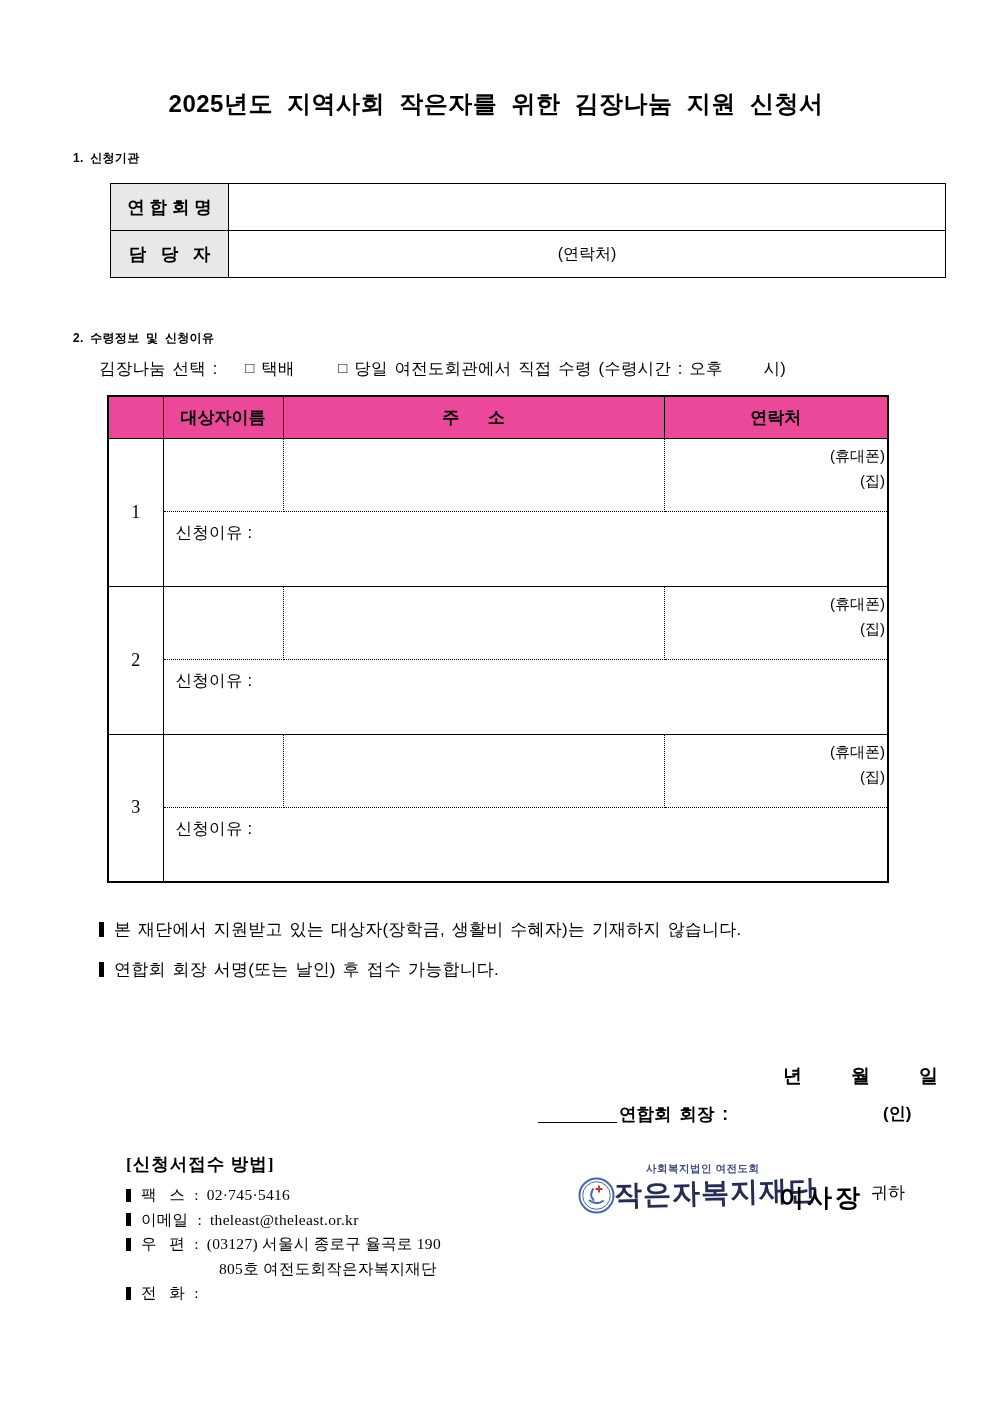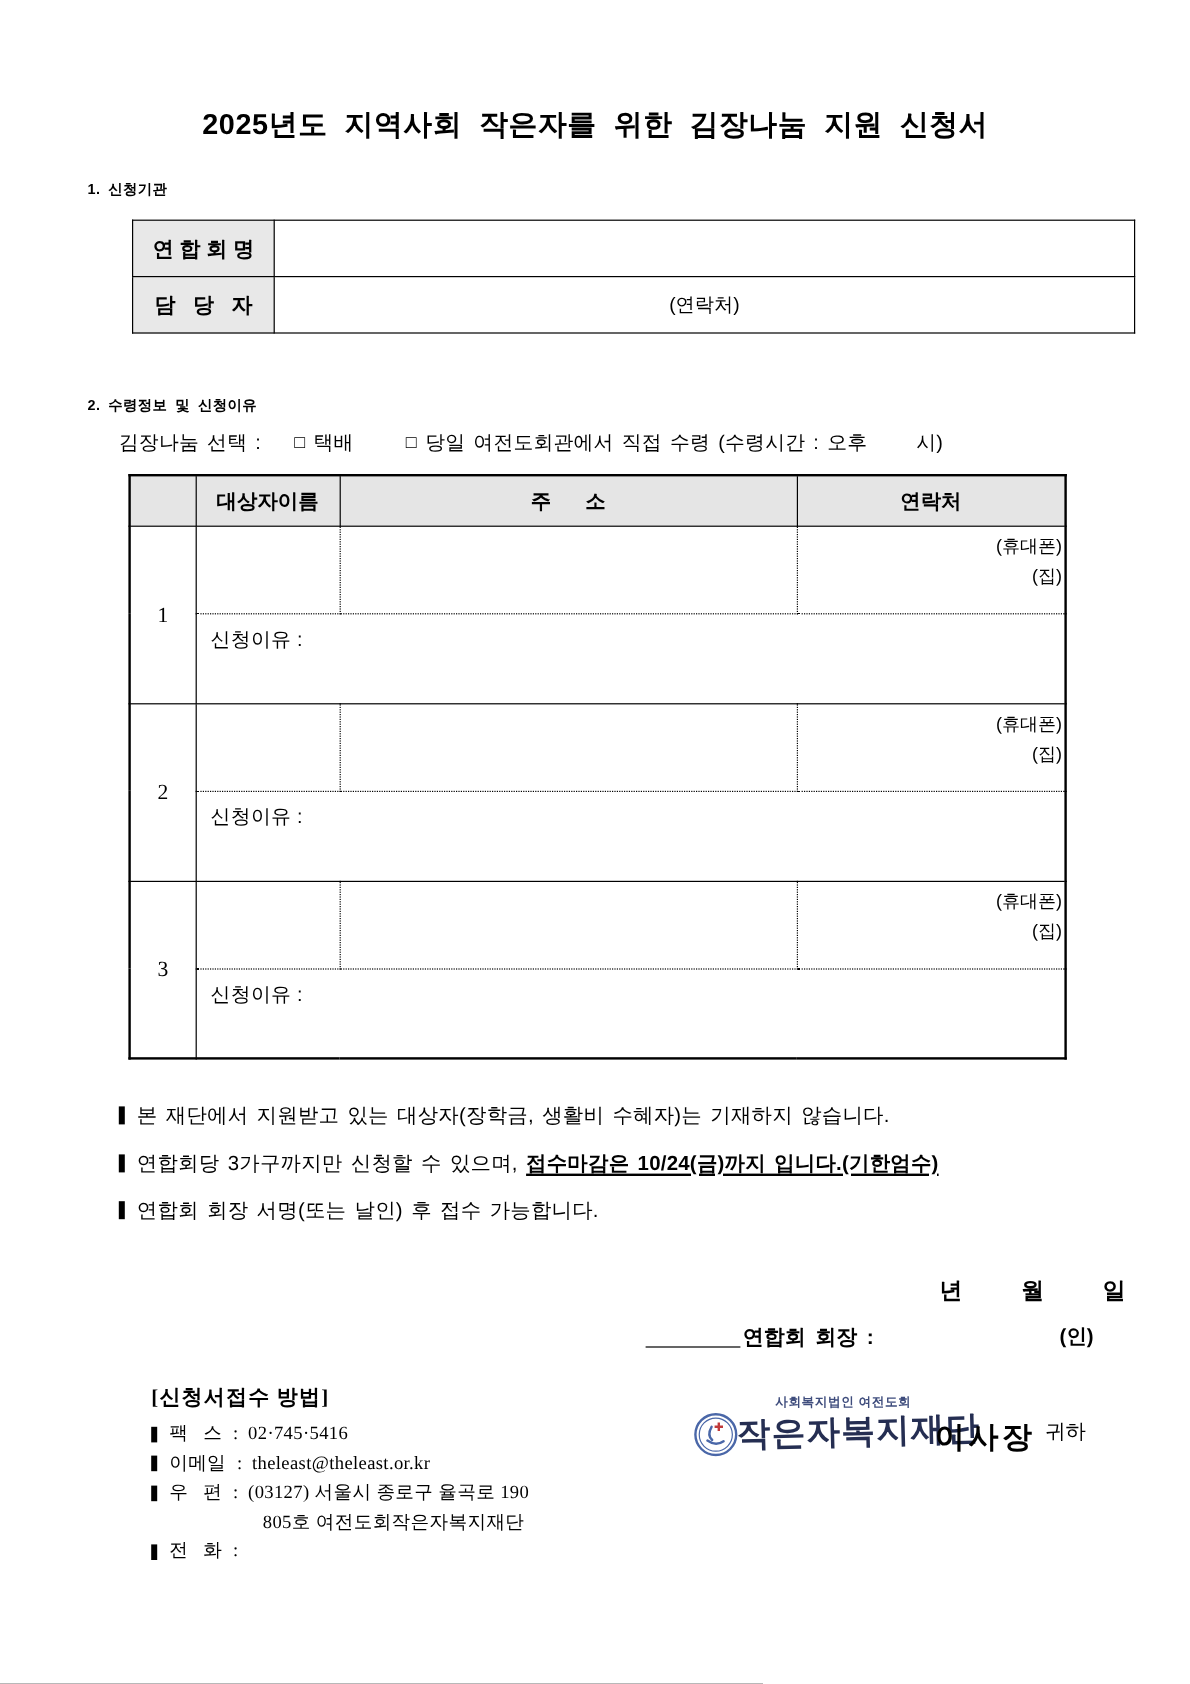--- a/index.html
+++ b/index.html
@@ -45,21 +45,21 @@
   .method-line .gap1 { display:inline-block; width:14px; }
   .method-line .gap2 { display:inline-block; width:30px; }
 
   
   .tbl2 {
     position:absolute; left:107px; top:395px; width:780px;
     border-collapse:collapse; table-layout:fixed;
     border:2px solid #000;
   }
   .tbl2 th {
-    border:1.5px solid #000; background:#e5e5e5;
+    border:1.5px solid #000; background:#ec4899;
     height:42px; font-size:17px; font-weight:bold; text-align:center;
     white-space:pre; vertical-align:middle;
   }
   .tbl2 td { vertical-align:top; }
   .tbl2 .num {
     width:55px; text-align:center; vertical-align:middle;
     font-family:"Liberation Serif","DejaVu Serif",serif; font-size:18px;
     border-right:1.5px solid #000; border-bottom:1.5px solid #000;
   }
   .tbl2 .row-a td.cell { border-bottom:1px dotted #000; height:73px; }
@@ -209,24 +209,20 @@
   </tbody>
     </table>
 
   <div class="notes">
     <div class="note-line">
       <span class="bullet-bar"></span>
       <span>본 재단에서 지원받고 있는 대상자(장학금, 생활비 수혜자)는 기재하지 않습니다.</span>
     </div>
     <div class="note-line">
       <span class="bullet-bar"></span>
-      <span><span class="pre">연합회당 3가구까지만 신청할 수 있으며, </span><span class="note-emph">접수마감은 10/24(금)까지 입니다.(기한엄수)</span></span>
-    </div>
-    <div class="note-line">
-      <span class="bullet-bar"></span>
       <span>연합회 회장 서명(또는 날인) 후 접수 가능합니다.</span>
     </div>
   </div>
 
   <div class="date-line">
     <span>년</span>
     <span>월</span>
     <span>일</span>
   </div>
 

